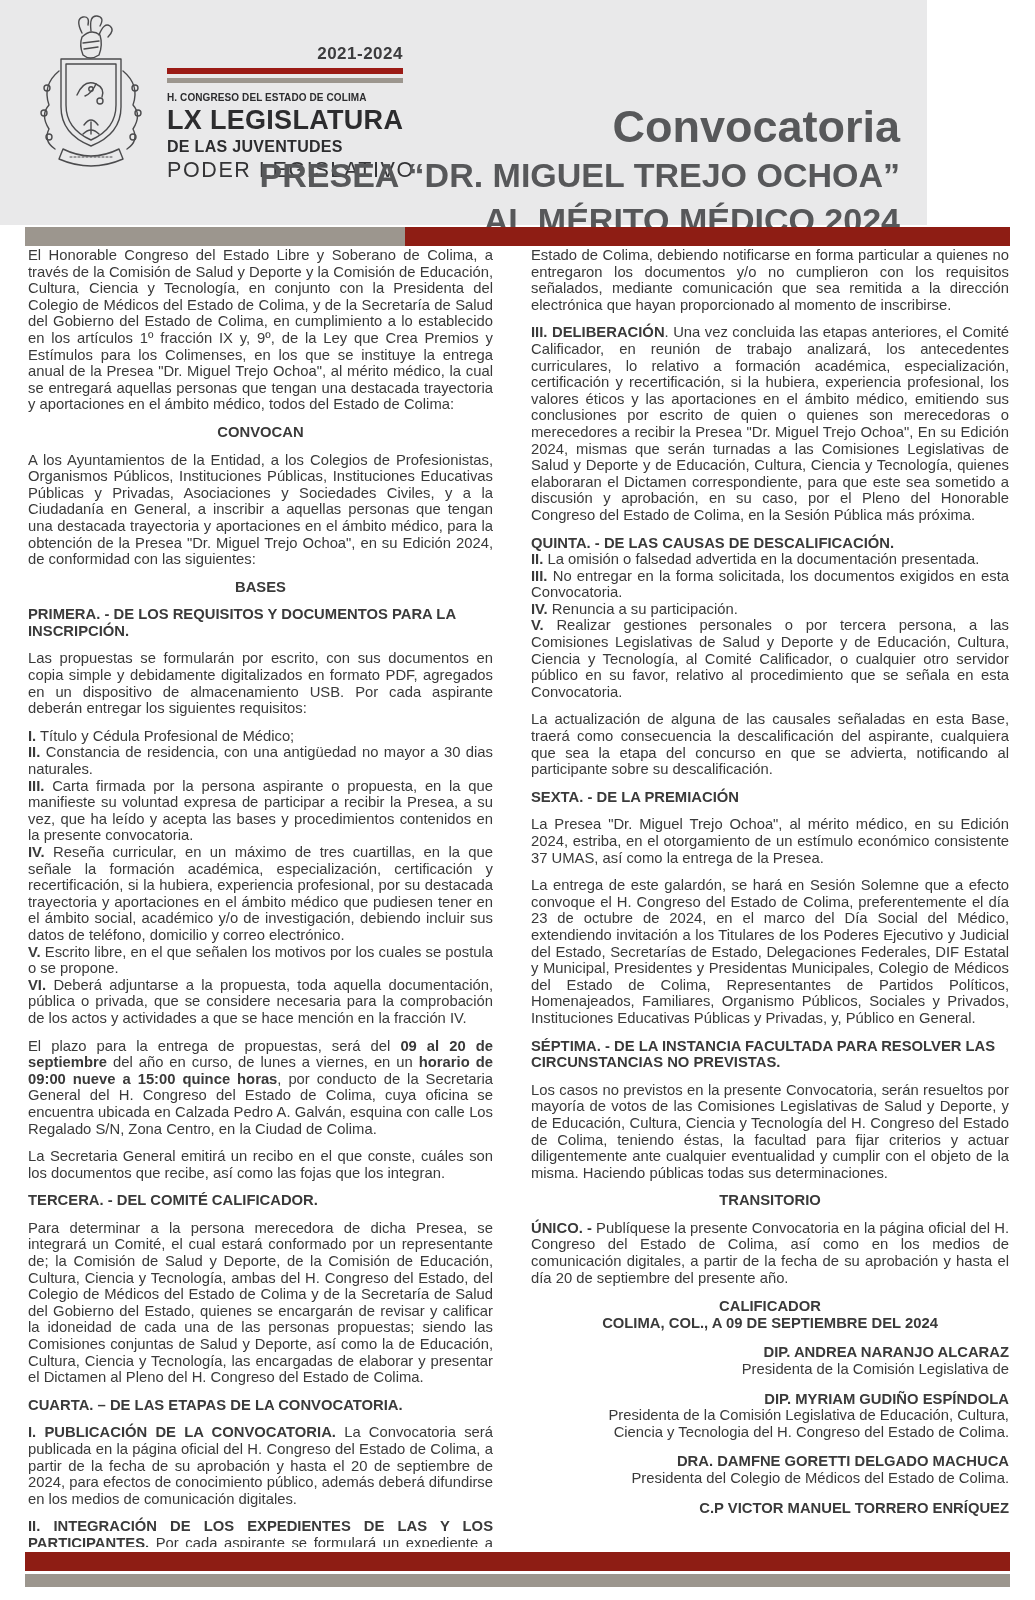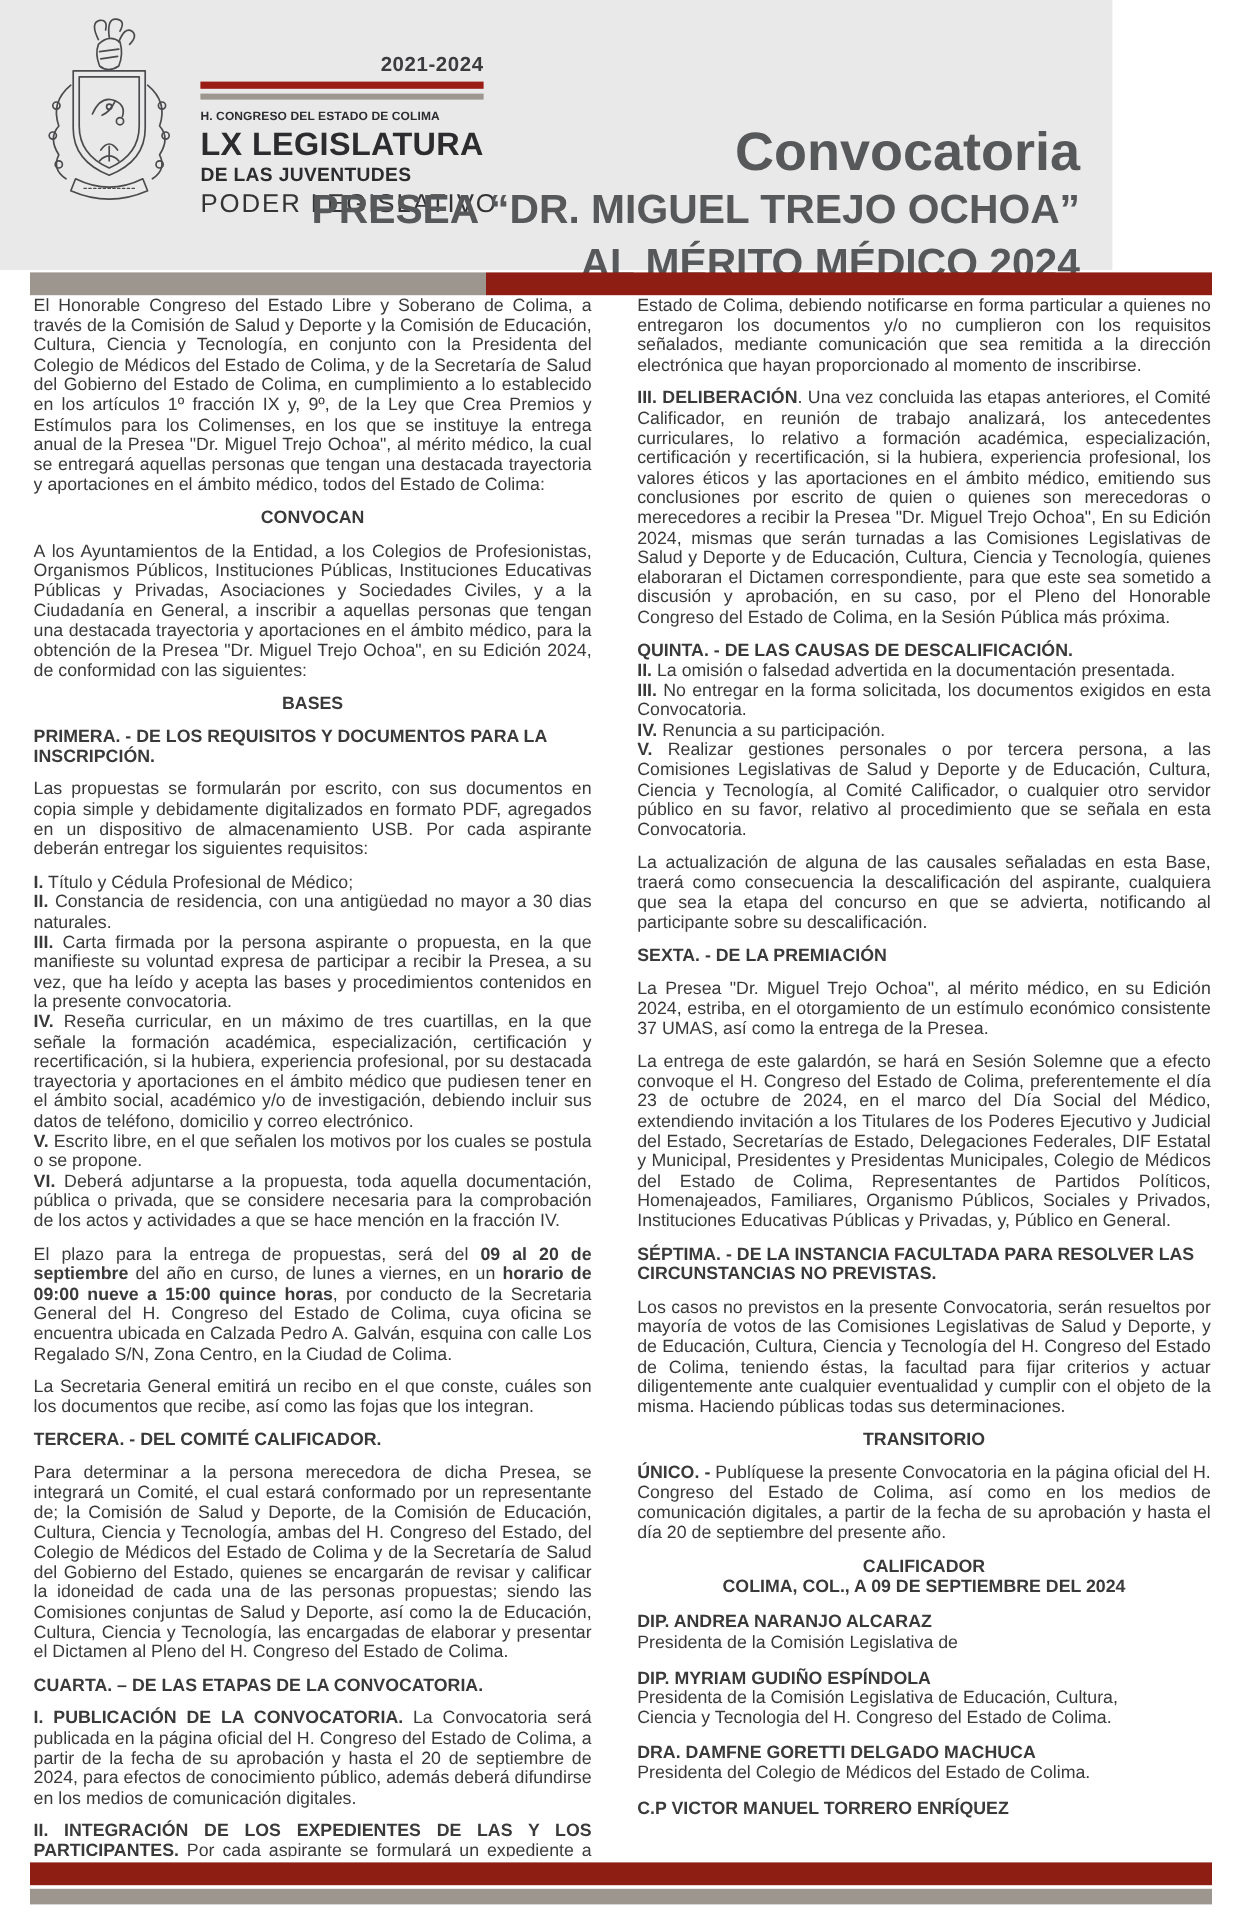--- a/index.html
+++ b/index.html
@@ -28,21 +28,21 @@
        font-size:14.8px;line-height:16.6px;text-align:justify;}
   .col-left{left:28px;width:465px;}
   .col-right{left:531px;width:478px;}
   .para{margin:11px 0 0 0;}
   .item{margin:0;}
   .mt{margin-top:11px;}
   .col > :first-child{margin-top:0;}
   .hc{text-align:center;font-weight:bold;margin-top:11px;}
   .hl{font-weight:bold;margin-top:11px;text-align:left;}
   .at{text-align:center;font-weight:bold;margin-top:12px;}
-  .sig{text-align:left;margin-top:13px;}
+  .sig{text-align:right;margin-top:13px;}
   .sig-name{font-weight:bold;}
   b{font-weight:bold;}
   .footer-red{position:absolute;left:25px;top:1552px;width:985px;height:19px;background:#8e1d14;}
   .footer-gray{position:absolute;left:25px;top:1574px;width:985px;height:13px;background:#9c968e;}
 </style>
 </head>
 <body>
 
 <div class="header-band">
   <div class="logo-art">

